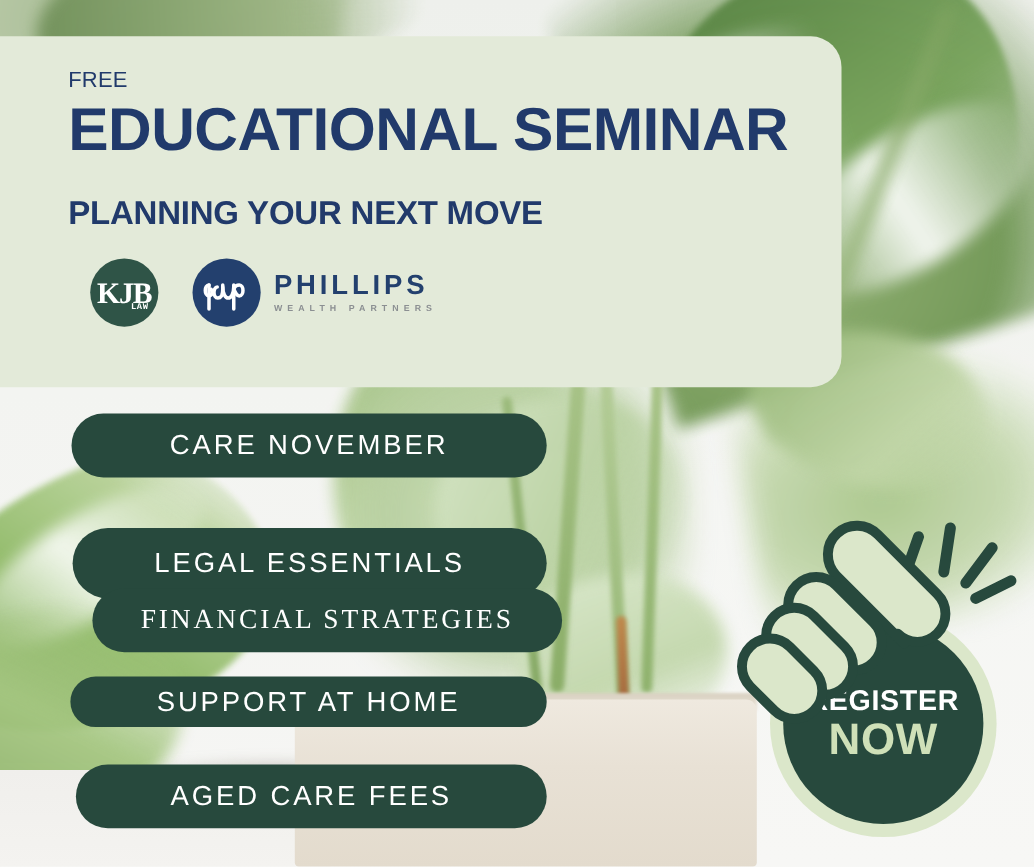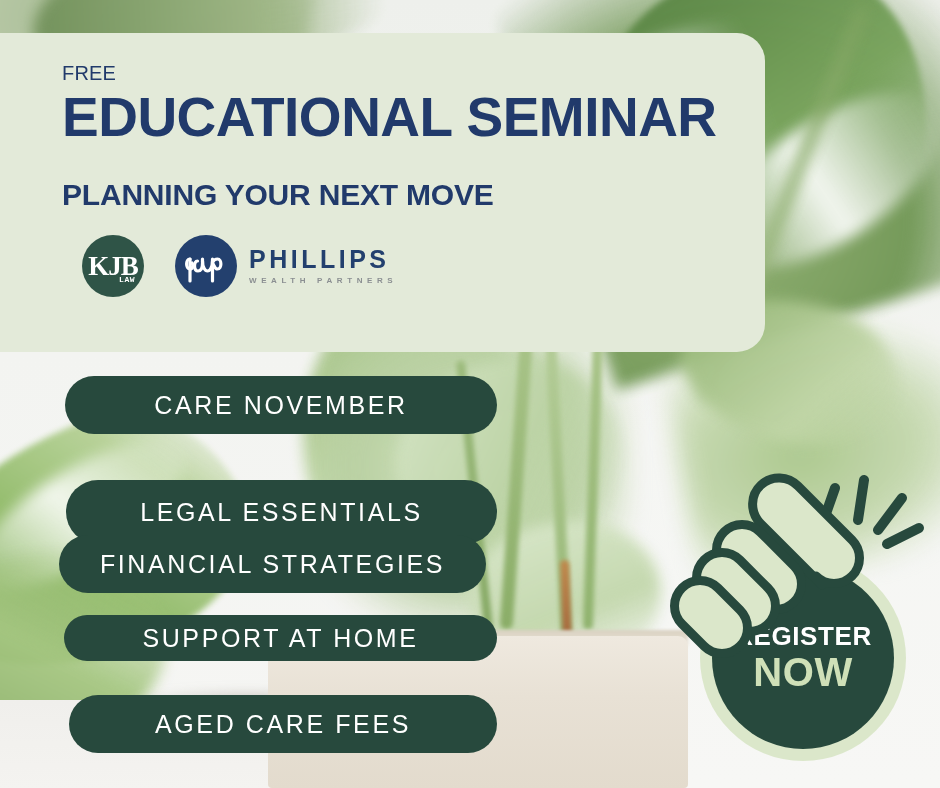--- a/index.html
+++ b/index.html
@@ -421,21 +421,21 @@
       </div>
     </div>
   </div>
 
   <div class="pill" style="left:65px; top:376px; width:432px; height:58px;">
     <span>CARE NOVEMBER</span>
   </div>
   <div class="pill" style="left:66px; top:456px; width:431px; height:64px;margin-top:24px;">
     <span>LEGAL ESSENTIALS</span>
   </div>
-  <div class="pill" style="left:59px; top:535px; width:427px; height:58px;">
+  <div class="pill" style="left:84px; top:535px; width:427px; height:58px;font-family:Liberation Serif, serif;">
     <span>FINANCIAL STRATEGIES</span>
   </div>
   <div class="pill" style="left:64px; top:615px; width:433px; height:46px;">
     <span>SUPPORT AT HOME</span>
   </div>
   <div class="pill" style="left:69px; top:695px; width:428px; height:58px;">
     <span>AGED CARE FEES</span>
   </div>
 
   <div class="badge-wrap">

